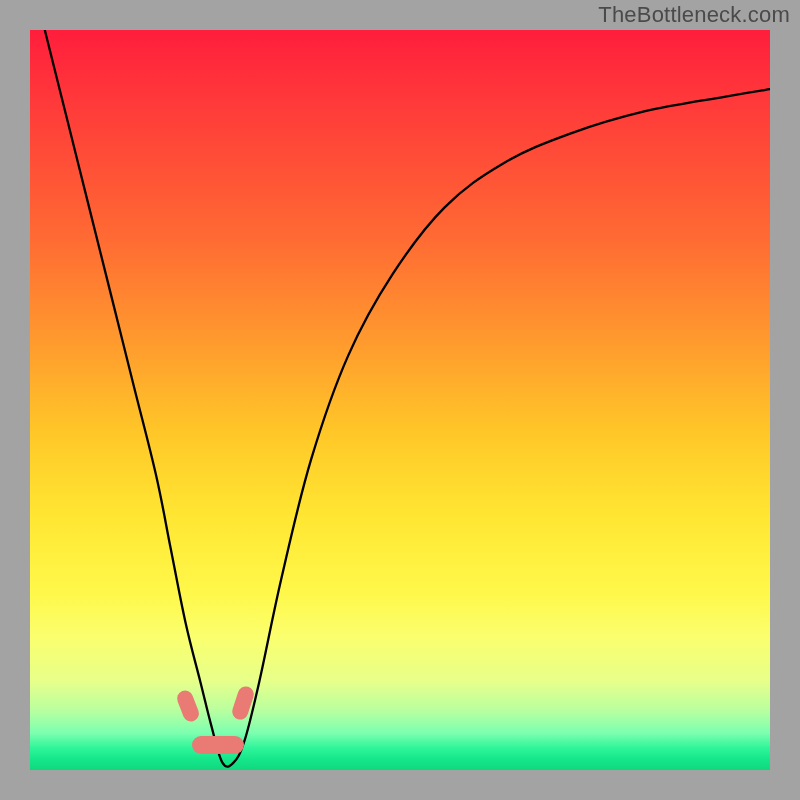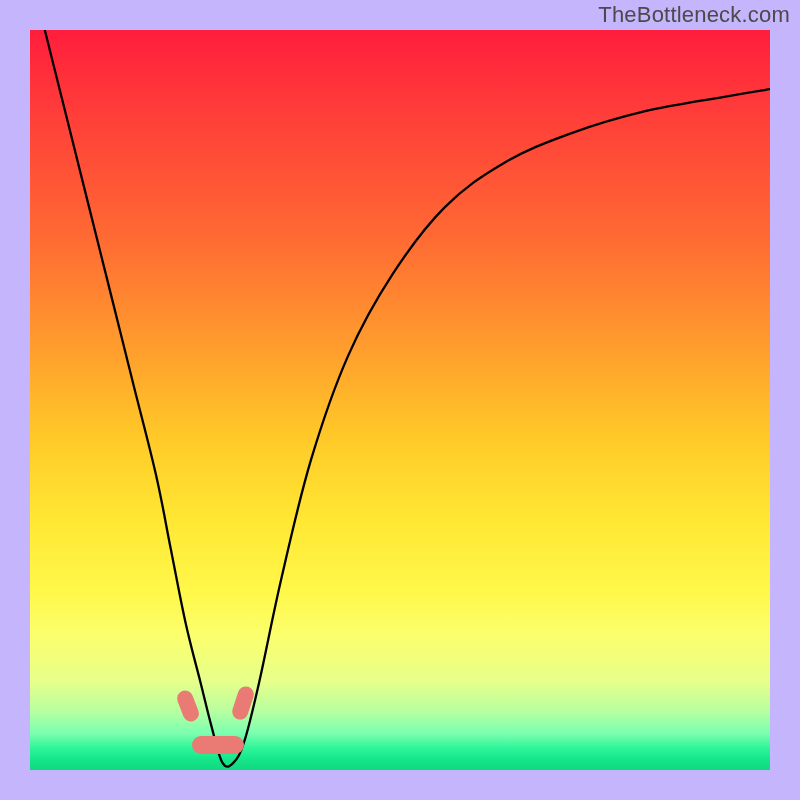--- a/index.html
+++ b/index.html
@@ -10,21 +10,21 @@
     overflow: hidden;
     background: #000;
     font-family: Arial, Helvetica, sans-serif;
   }
   .frame {
     position: absolute;
     left: 0;
     top: 0;
     width: 800px;
     height: 800px;
-    background: #c4b5fd;
+    background: #a3a3a3;
   }
   .watermark {
     position: absolute;
     top: 2px;
     right: 10px;
     color: #4a4a4a;
     font-size: 22px;
     font-weight: 400;
     letter-spacing: 0.2px;
     z-index: 10;

